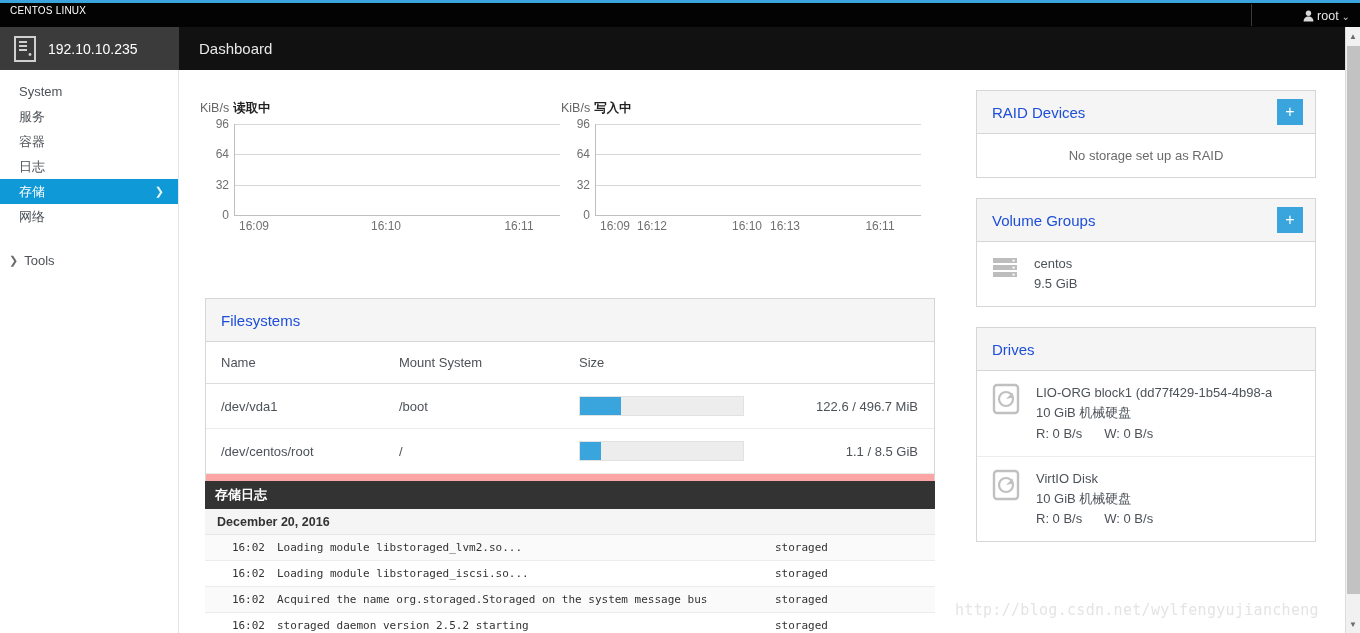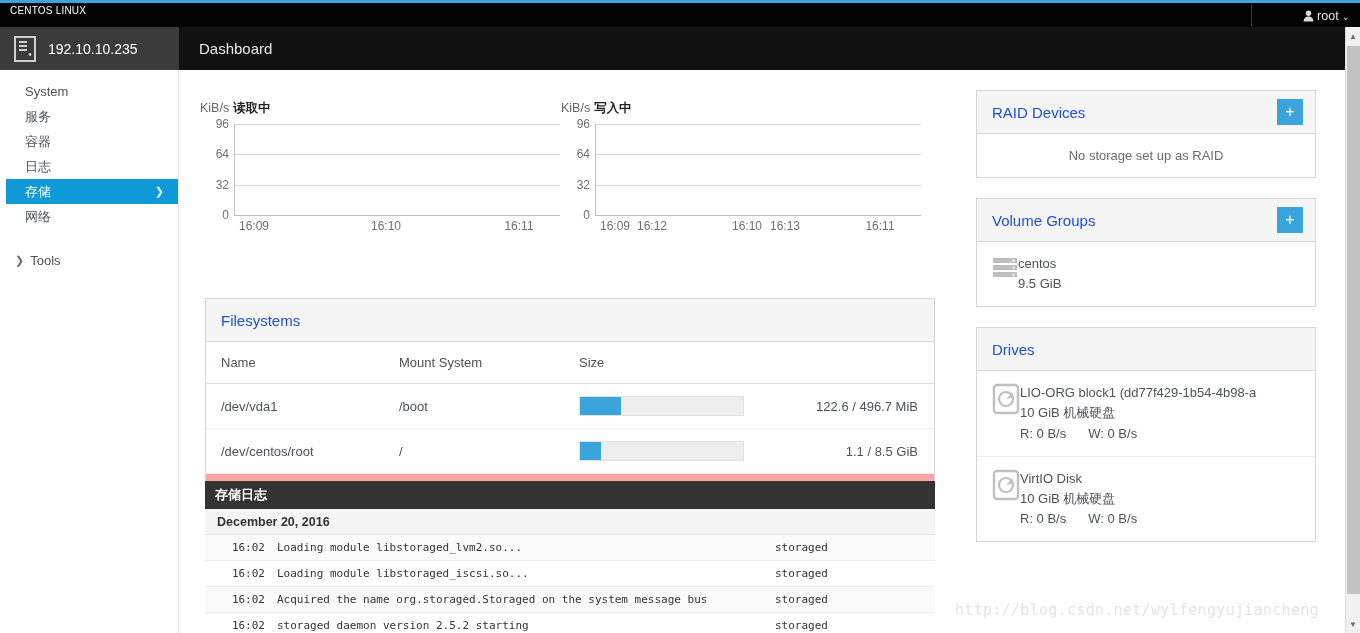--- a/index.html
+++ b/index.html
@@ -48,21 +48,20 @@
     background: #111; color: #eaeaea;
     display: flex; align-items: center; padding-left: 20px;
   }
   .page-header .ttl { font-size: 15px; color: #e8e8e8; }
 
   
   .sidebar {
     position: absolute; top: 70px; left: 0; width: 179px; height: 563px;
     background: #fff; border-right: 1px solid #e4e4e4;
     padding-top: 9px;
-    padding-left: 6px;
   }
   .nav-item {
     height: 25px; line-height: 25px;
     padding-left: 19px; padding-right: 14px;
     font-size: 13px; color: #4d5258; cursor: pointer;
     display: flex; align-items: center; justify-content: space-between;
     white-space: nowrap;
   }
   .nav-item.active { background: #0f9ad7; color: #fff; }
   .nav-item .chev { font-size: 11px; opacity: .9; }
@@ -161,21 +160,21 @@
   .log-src { width: 160px; }
 
   
   .rail { position: absolute; left: 797px; top: 20px; width: 345px; }
   .rail .panel { margin-bottom: 20px; }
   .empty-note {
     text-align: center; font-size: 13px; color: #6a6a6a;
     padding: 14px 0;
   }
   .vg-row, .drive-row {
-    display: flex; align-items: flex-start; 
+    display: flex; align-items: flex-start; gap: 16px;
     padding: 12px 12px 12px 15px; border-bottom: 1px solid #ececec;
   }
   .vg-row:last-child, .drive-row:last-child { border-bottom: none; }
   .vg-text, .drive-text { font-size: 13px; color: #4d5258; line-height: 1.55; min-width: 0; }
   .drive-name { white-space: nowrap; overflow: hidden; }
   .drive-rw { display: flex; gap: 22px; }
 
   
   .ico { flex: 0 0 auto; display: block; }
 

